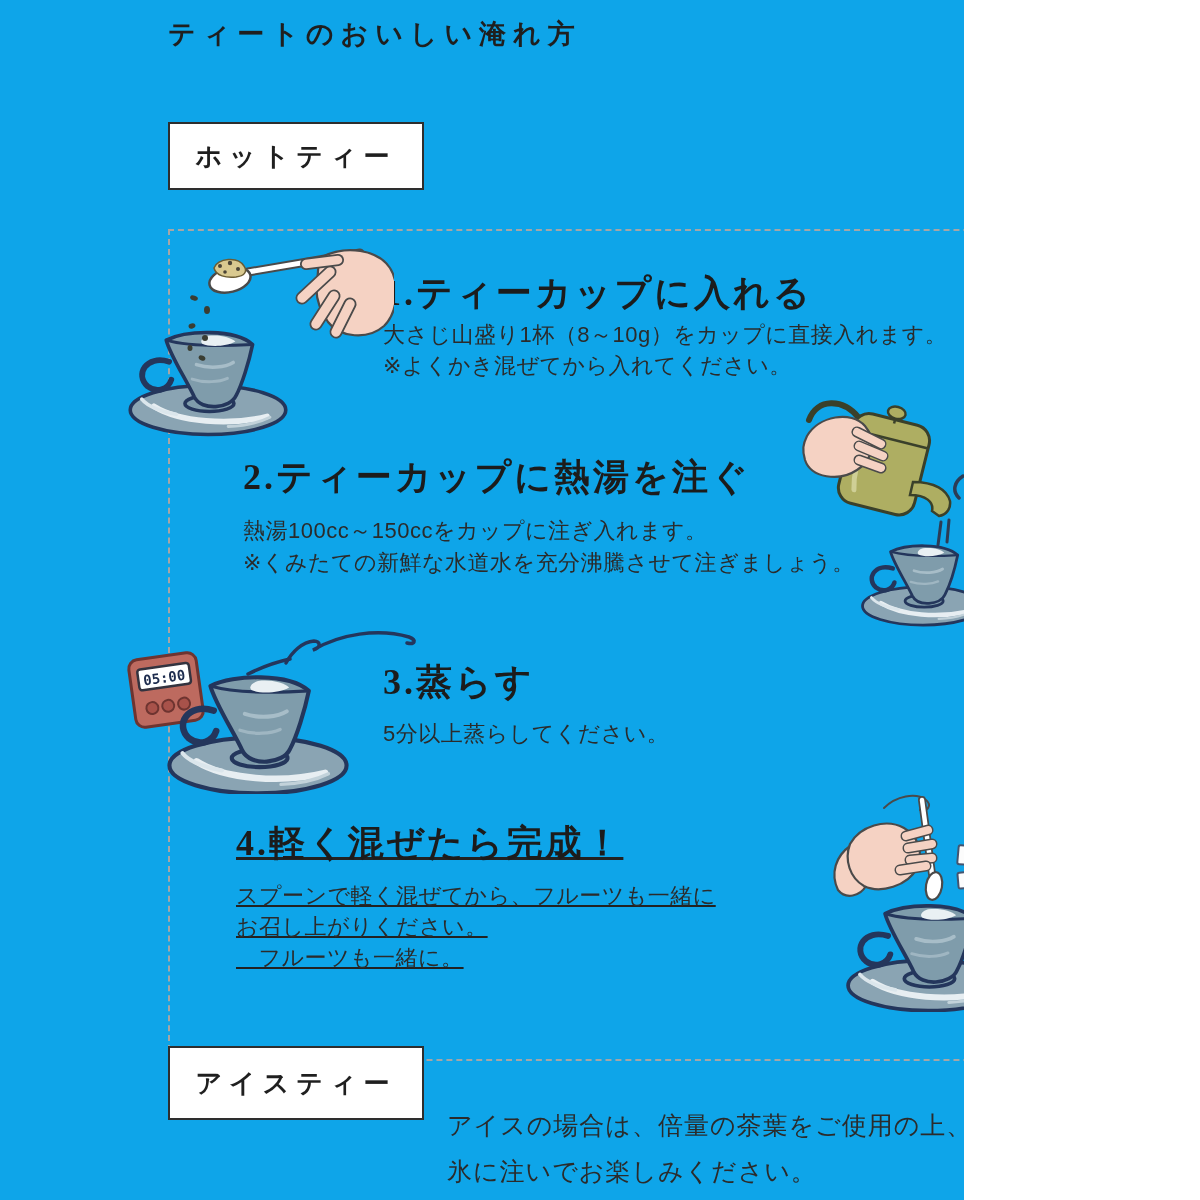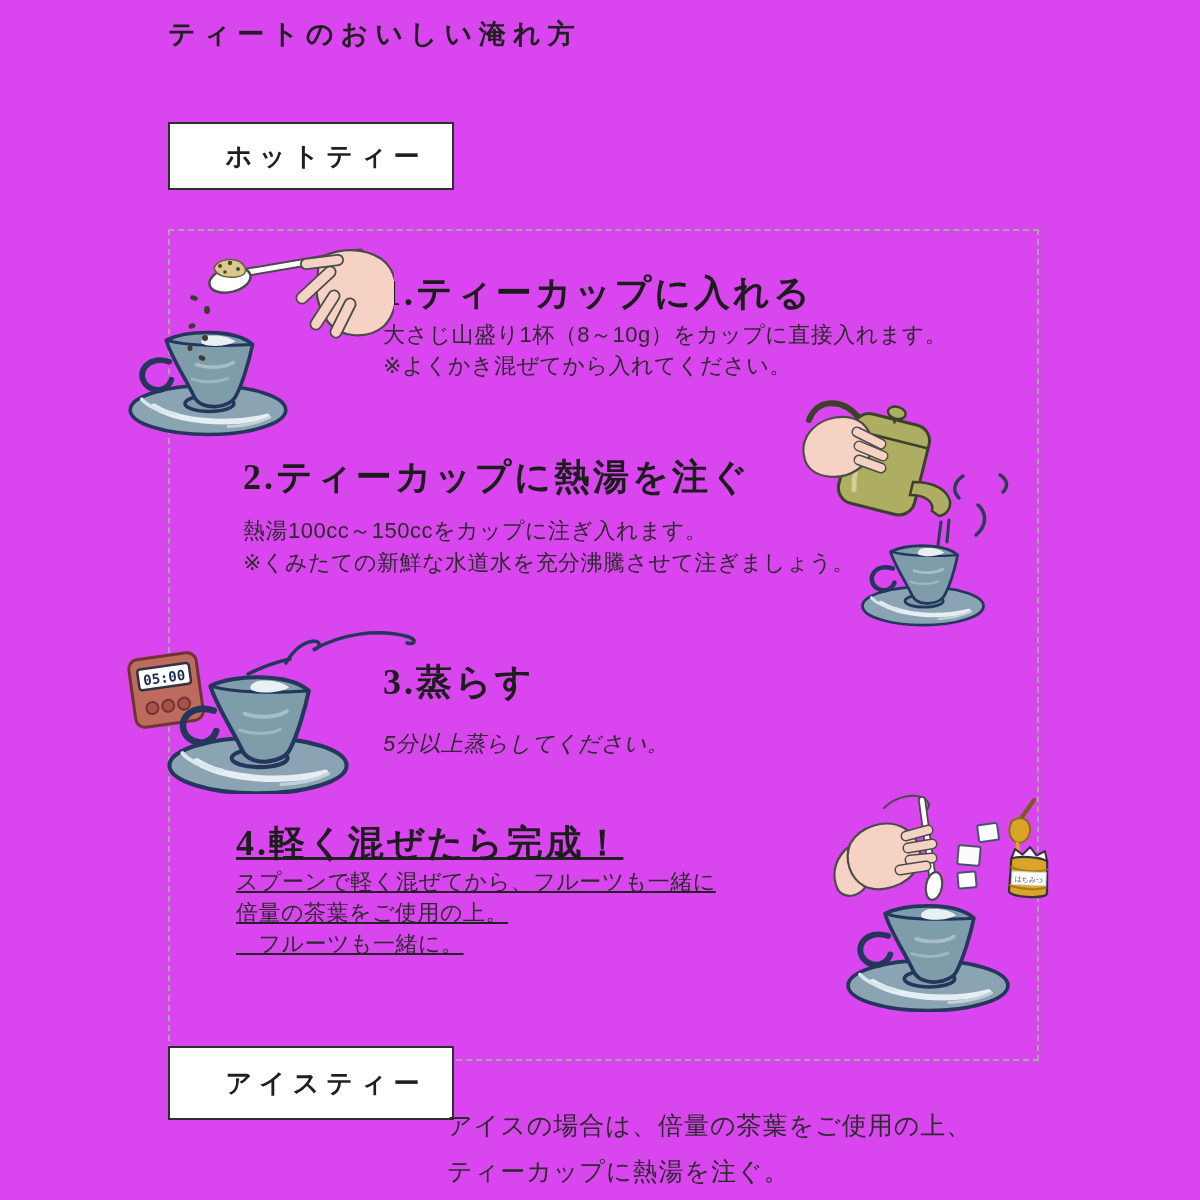--- a/index.html
+++ b/index.html
@@ -1,40 +1,40 @@
 <!DOCTYPE html>
 <html><head>
 <meta charset="utf-8">
 <style>
   html,body{margin:0;padding:0;background:#fff;}
-  .canvas{position:relative;width:1200px;height:1200px;background:#d946ef;overflow:hidden;
+  .canvas{position:relative;width:964px;height:1200px;background:#0ea5e9;overflow:hidden;
           font-family:"Liberation Sans","DejaVu Sans",sans-serif;color:#222;}
   .serif{font-family:"Liberation Serif","DejaVu Serif",serif;}
 
   .page-title{position:absolute;left:168px;top:16px;font-size:27px;font-weight:600;
               letter-spacing:7px;color:#1f1f1f;white-space:nowrap;}
 
   .label-box{position:absolute;left:168px;width:252px;border:2px solid #2e2e2e;
              display:flex;align-items:center;justify-content:center;
-             font-size:26px;font-weight:600;letter-spacing:7px;color:#1f1f1f;background:#fff;padding-left:30px;}
+             font-size:26px;font-weight:600;letter-spacing:7px;color:#1f1f1f;background:#fff;}
   .label-box.hot{top:122px;height:64px;}
   .label-box.ice{top:1046px;height:70px;}
 
   .steps-panel{position:absolute;left:168px;top:229px;width:867px;height:828px;
                border:2px dashed #a6a6a6;}
 
   .step{position:absolute;z-index:3;}
   .step-heading{font-family:"Liberation Serif","DejaVu Serif",serif;font-size:36px;
                 font-weight:600;letter-spacing:3px;line-height:43px;color:#1c1c1c;white-space:nowrap;}
   .step-body{font-size:22px;font-weight:500;letter-spacing:.5px;line-height:31px;
              color:#2b2b2b;white-space:nowrap;}
   #step1{left:383px;top:272px;} #step1 .step-body{margin-top:4px;}
   #step2{left:243px;top:456px;} #step2 .step-body{margin-top:16px;line-height:32px;}
-  #step3{left:383px;top:661px;} #step3 .step-body{margin-top:24px;font-style:italic;}
-  #step4{left:236px;top:822px;text-decoration:underline;} #step4 .step-body{margin-top:1px;}
+  #step3{left:383px;top:661px;} #step3 .step-body{margin-top:14px;}
+  #step4{left:236px;top:822px;text-decoration:underline;} #step4 .step-body{margin-top:15px;}
 
   .ice-text{position:absolute;left:447px;top:1102px;font-size:25px;font-weight:500;
             letter-spacing:1px;line-height:46px;color:#2b2b2b;white-space:nowrap;}
 
   .illu{position:absolute;z-index:4;}
   #illu1{left:122px;top:240px;}
   #illu2{left:795px;top:398px;}
   #illu3{left:110px;top:616px;}
   #illu4{left:820px;top:778px;}
 </style>
@@ -89,21 +89,21 @@
     <div class="step-heading">3.蒸らす</div>
     <div class="step-body">
       <div>5分以上蒸らしてください。</div>
     </div>
   </div>
 
   <div class="step" id="step4">
     <div class="step-heading">4.軽く混ぜたら完成！</div>
     <div class="step-body">
       <div>スプーンで軽く混ぜてから、フルーツも一緒に</div>
-      <div>倍量の茶葉をご使用の上。</div>
+      <div>お召し上がりください。</div>
       <div>　フルーツも一緒に。</div>
     </div>
   </div>
 
   <svg class="illu" id="illu1" width="272" height="200" viewBox="0 0 272 200">
     <use href="#teacup" transform="translate(86,116) scale(0.72)"></use>
     <g fill="#3a3d32">
       <ellipse cx="72" cy="58" rx="4" ry="2.5" transform="rotate(20 72 58)"></ellipse>
       <ellipse cx="85" cy="70" rx="3" ry="4"></ellipse>
       <ellipse cx="70" cy="86" rx="3.5" ry="2.5" transform="rotate(-15 70 86)"></ellipse>
@@ -219,16 +219,16 @@
       <text x="209" y="104" text-anchor="middle" font-size="7" fill="#555555">はちみつ</text>
     </g>
     <use href="#teacup" transform="translate(108,152) scale(0.74)"></use>
   </svg>
 
   <div class="label-box ice serif">
     <span>アイスティー</span>
   </div>
   <div class="ice-text">
     <div>アイスの場合は、倍量の茶葉をご使用の上、</div>
-    <div>ティーカップに熱湯を注ぐ。</div>
+    <div>氷に注いでお楽しみください。</div>
   </div>
 
 </div>
 
 </body></html>

